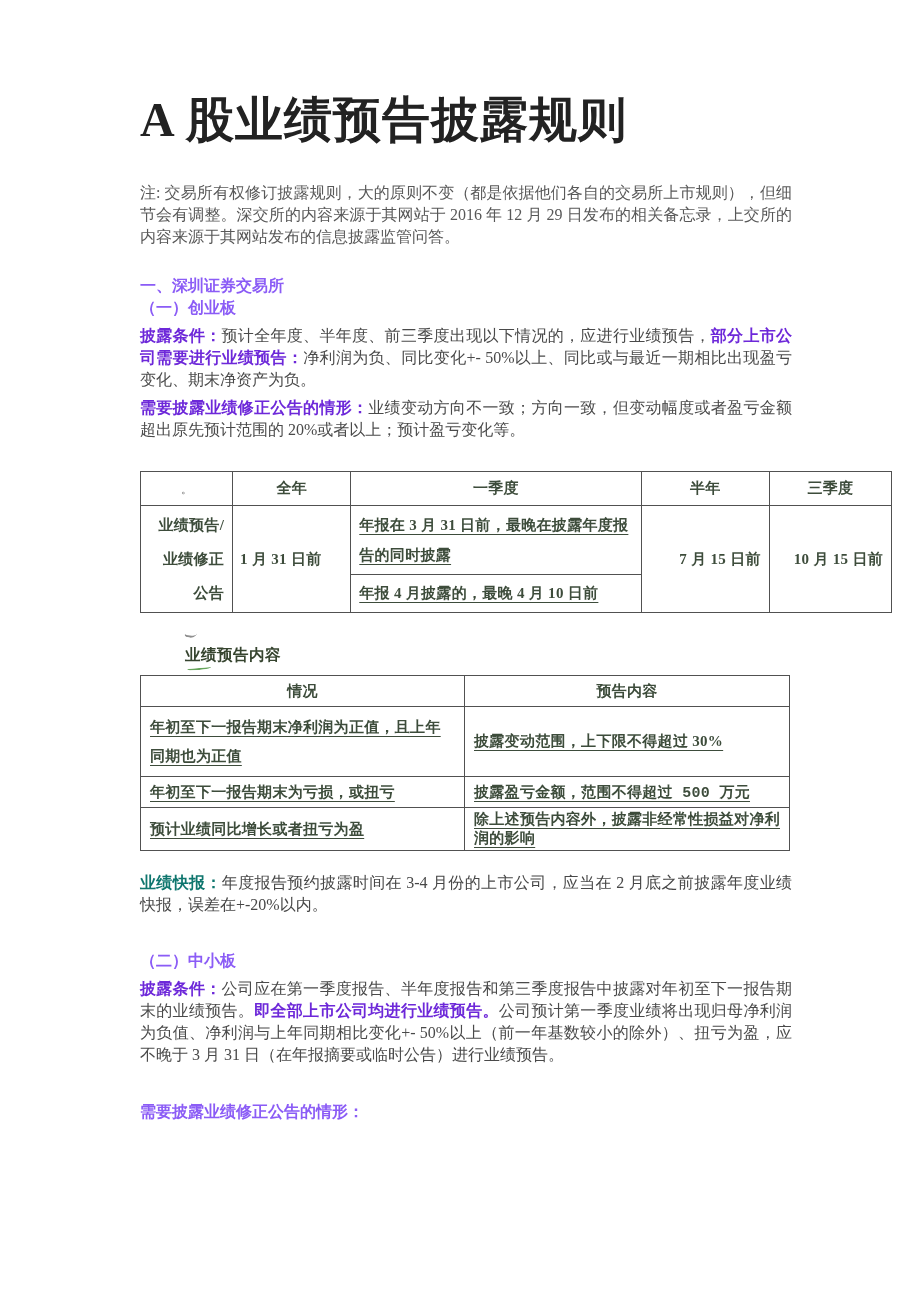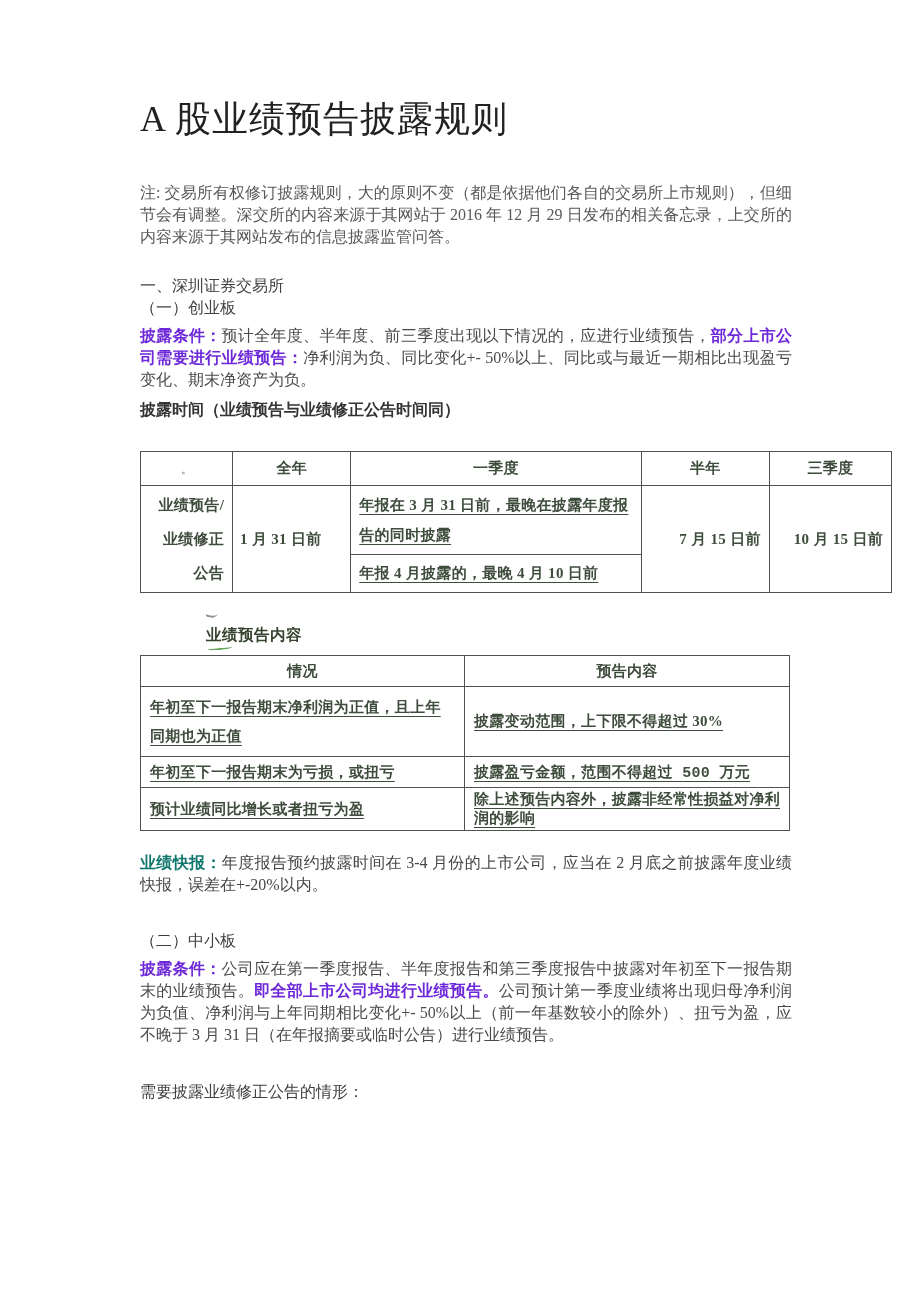--- a/index.html
+++ b/index.html
@@ -11,30 +11,30 @@
     height: 1302px;
     overflow: hidden;
     background: #ffffff;
     font-family: "Liberation Serif", "DejaVu Serif", serif;
     color: #474747;
     padding: 98px 128px 0 140px;
   }
 
   .title {
     margin: 0 0 41px 0;
-    font-size: 36px;
+    font-size: 48px;
     line-height: 43px;
-    font-weight: normal;
+    font-weight: bold;
     color: #222222;
     letter-spacing: 1px;
   }
 
   p { margin: 0; font-size: 16px; line-height: 22px; text-align: justify; }
   .note { color: #585858; }
-  .hd { font-weight: normal; color: #404040; }
+  .hd { font-weight: bold; color: #8b5cf6; }
   .hd-shenzhen { margin-top: 27px; }
   .para { margin-top: 6px; color: #4a4a4a; }
   .para b { color: #6d28d9; }
   .time-heading { margin-top: 8px; font-weight: bold; color: #333333; }
 
   table { border-collapse: collapse; table-layout: fixed; color: #3d4c3b; }
   td {
     border: 1px solid #515151;
     vertical-align: middle;
     font-size: 15px;
@@ -51,21 +51,21 @@
   .t1 .rowlabel { padding-left: 10px; text-align: right; }
   .t1 .rowlabel span { display: block; line-height: 34px; }
   .t1 .annual { padding-left: 7px; }
   .t1 .q1a { height: 68px; line-height: 30px; padding-left: 8px; }
   .t1 .q1b { height: 38px; padding-left: 8px; }
   .t1 .ctr { text-align: right; }
   .corner { text-align: left; }
   .cmark { display: inline-block; font-size: 11px; line-height: 12px; color: #6f6f6f; font-weight: normal; }
 
   
-  .caption-block { position: relative; margin: 32px 0 8px 66px; height: 22px; }
+  .caption-block { position: relative; margin: 32px 0 8px 45px; height: 22px; }
   .caption { font-size: 15.5px; font-weight: bold; color: #36442f; letter-spacing: 0.5px; }
   .pencil { position: absolute; left: 0; top: -16px; width: 12px; height: 9px;
             border-bottom: 2px solid #8f8f8f; border-radius: 0 0 70% 30%; transform: rotate(14deg); }
   .squiggle { position: absolute; left: 2px; bottom: -3px; width: 24px; height: 5px;
               border-bottom: 2px solid #67a55c; border-radius: 40%; transform: rotate(-5deg); }
 
   
   .t2 { width: 649px; }
   .t2 tr.head td { height: 31px; margin-top: 18px; }
   .t2 td { padding: 2px 9px; }
@@ -85,22 +85,22 @@
 
   <h1 class="title">A 股业绩预告披露规则</h1>
 
   <p class="note">注: 交易所有权修订披露规则，大的原则不变（都是依据他们各自的交易所上市规则），但细节会有调整。深交所的内容来源于其网站于 2016 年 12 月 29 日发布的相关备忘录，上交所的内容来源于其网站发布的信息披露监管问答。</p>
 
   <p class="hd hd-shenzhen">一、深圳证券交易所</p>
   <p class="hd">（一）创业板</p>
 
   <p class="para"><b>披露条件：</b><span>预计全年度、半年度、前三季度出现以下情况的，应进行业绩预告，</span><b>部分上市公司需要进行业绩预告：</b><span>净利润为负、同比变化+- 50%以上、同比或与最近一期相比出现盈亏变化、期末净资产为负。</span></p>
 
+  <p class="para"><b>需要披露业绩修正公告的情形：</b><span>业绩变动方向不一致；方向一致，但变动幅度或者盈亏金额超出原先预计范围的 20%或者以上；预计盈亏变化等。</span></p>
 
-  <p class="time-heading">披露时间（业绩预告与业绩修正公告时间同）</p>
 
   <table class="t1">
     <colgroup>
       <col style="width:92px">
         <col style="width:118px">
         <col style="width:290px">
         <col style="width:128px">
         <col style="width:122px">
     </colgroup>
     <tbody>

